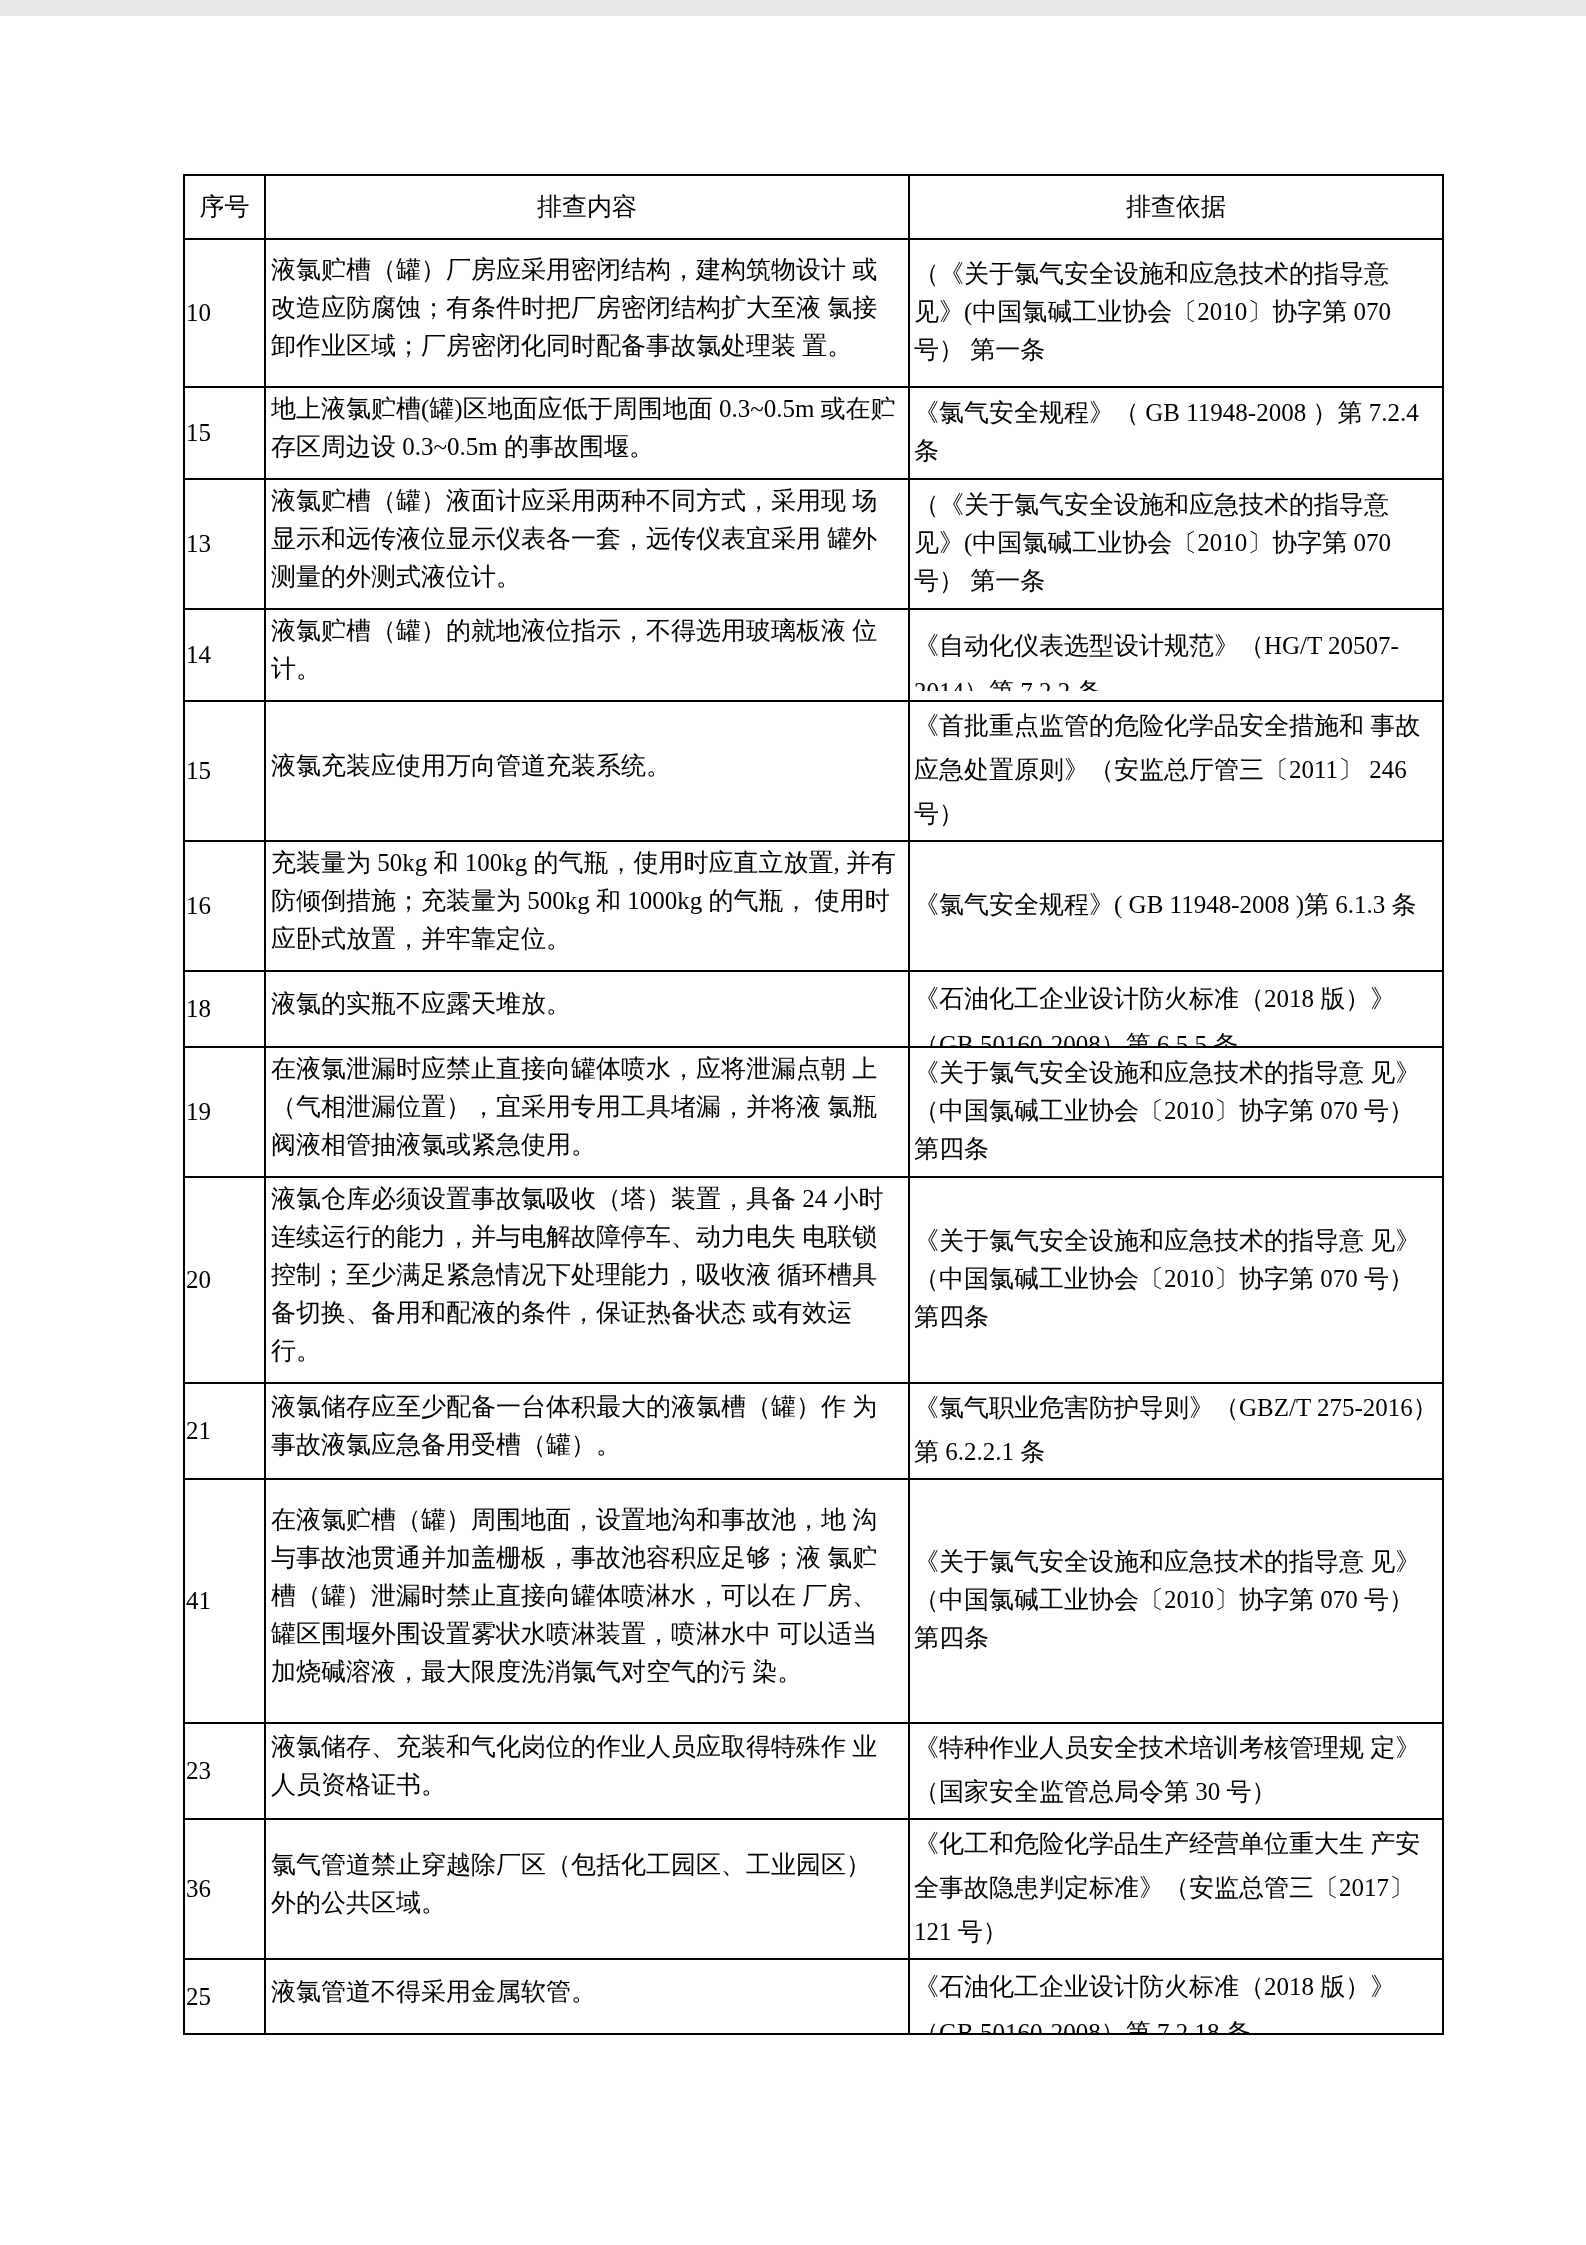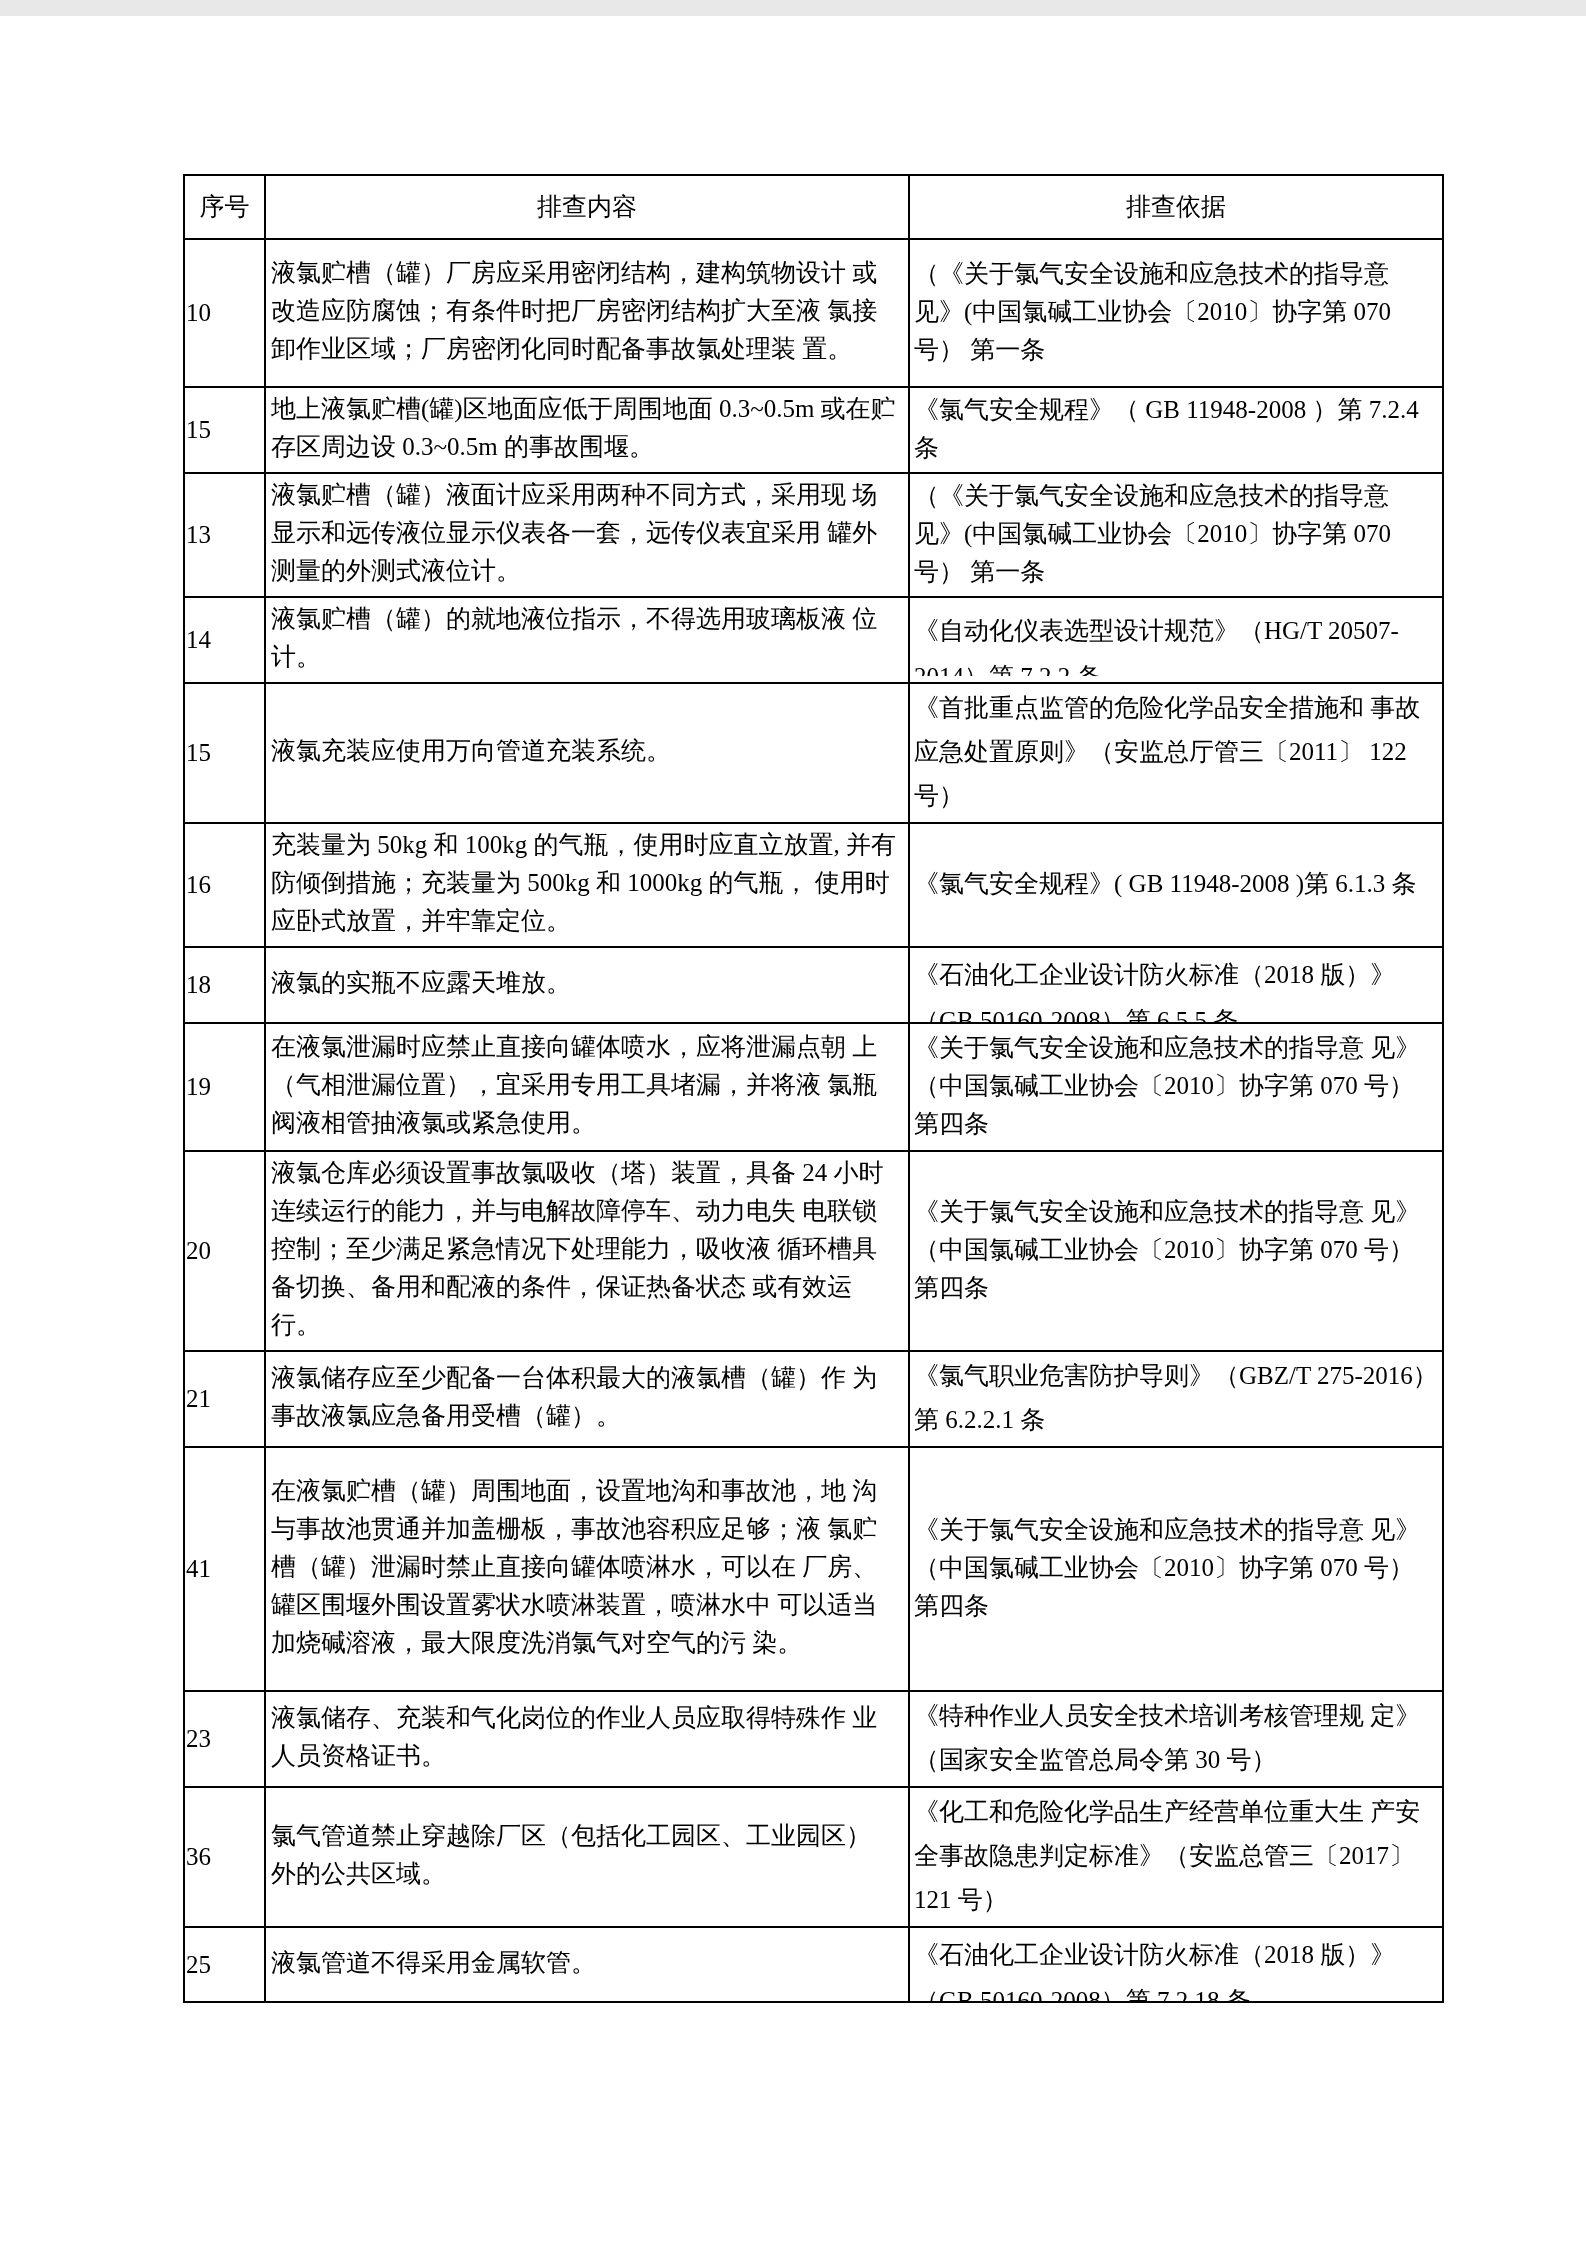--- a/index.html
+++ b/index.html
@@ -32,21 +32,21 @@
     line-height:30px;
   }
   td.num{
     text-align:left;
     font-size:27px;
     font-family:"Liberation Serif","DejaVu Serif",serif;
   }
   td.content{
     text-align:left;
     line-height:38px;
-    padding:2px 6px 6px 5px;
+    padding:2px 6px 12px 5px;
     word-break:break-word;
   }
   td.basis{
     text-align:left;
     line-height:38px;
     padding:2px 3px 4px 4px;
     word-break:break-word;
   }
   td.basis.loose{line-height:44px;}
   td.vtop{vertical-align:top;padding-top:0;padding-bottom:0;}
@@ -96,21 +96,21 @@
         <td class="num">14</td>
         <td class="content">液氯贮槽（罐）的就地液位指示，不得选用玻璃板液 位计。</td>
         <td class="basis vtop">
           <div class="clipbox" style="height:68px">《自动化仪表选型设计规范》（HG/T 20507-2014）第 7.2.2 条</div>
         </td>
       </tr>
 
       <tr style="height:111px">
         <td class="num">15</td>
         <td class="content">液氯充装应使用万向管道充装系统。</td>
-        <td class="basis loose">《首批重点监管的危险化学品安全措施和 事故应急处置原则》（安监总厅管三〔2011〕 122 号）</td>
+        <td class="basis loose">《首批重点监管的危险化学品安全措施和 事故应急处置原则》（安监总厅管三〔2011〕 246 号）</td>
       </tr>
 
       <tr style="height:112px">
         <td class="num">16</td>
         <td class="content">充装量为 50kg 和 100kg 的气瓶，使用时应直立放置, 并有防倾倒措施；充装量为 500kg 和 1000kg 的气瓶， 使用时应卧式放置，并牢靠定位。</td>
         <td class="basis">《氯气安全规程》( GB 11948-2008 )第 6.1.3 条</td>
       </tr>
 
 
       <tr style="height:74px">

